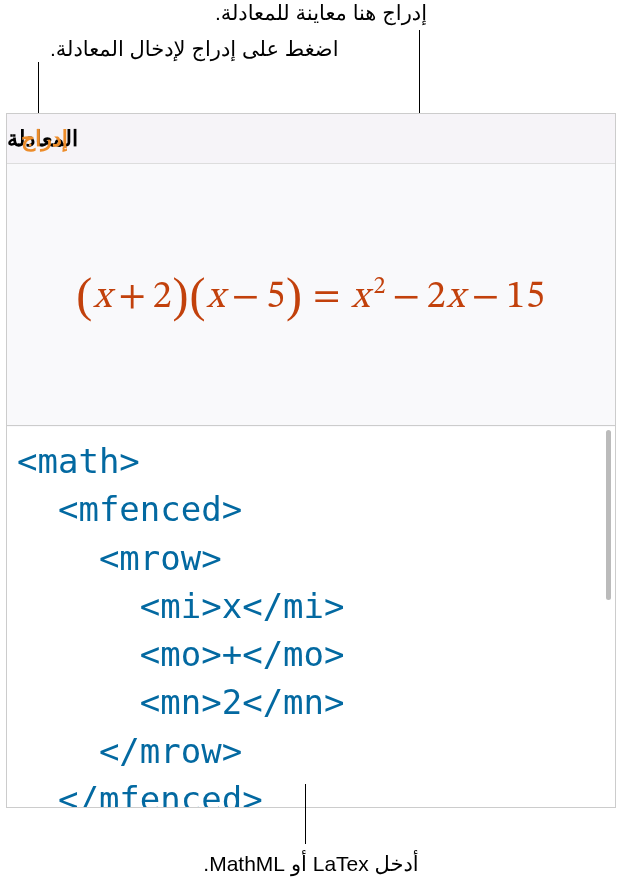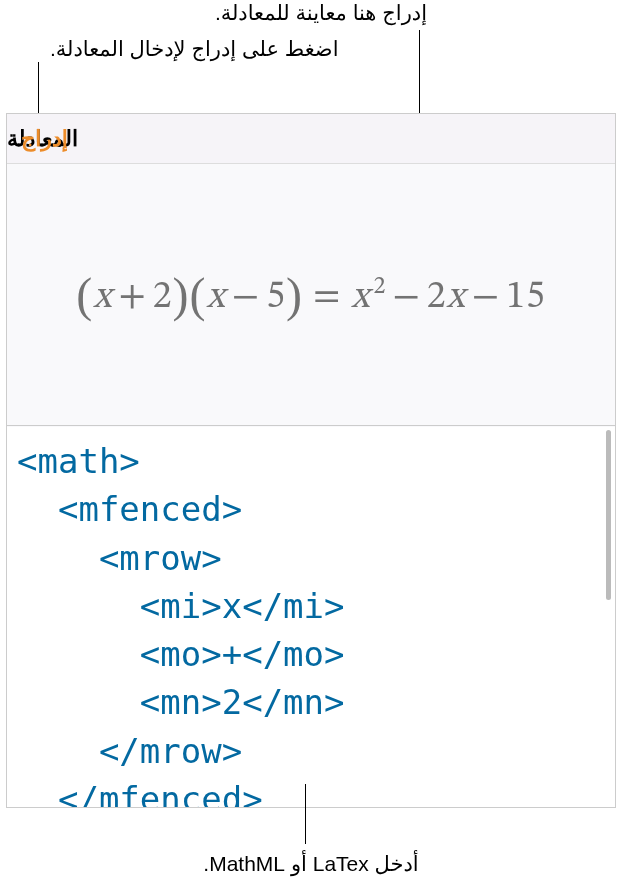--- a/index.html
+++ b/index.html
@@ -68,21 +68,21 @@
       position: relative;
       display: flex;
       align-items: center;
       justify-content: center;
       border-bottom: 1px solid #ccc;
     }
     .equation {
       font-family: "STIX Two Math", "Cambria Math", "Times New Roman", serif;
       font-size: 38px;
       font-style: italic;
-      color: #737373;
+      color: #c2410c;
       white-space: nowrap;
       letter-spacing: 1px;
     }
     .equation .paren {
       font-size: 48px;
       font-style: normal;
       font-family: "Times New Roman", serif;
       vertical-align: -4px;
       display:inline-block;
     }

